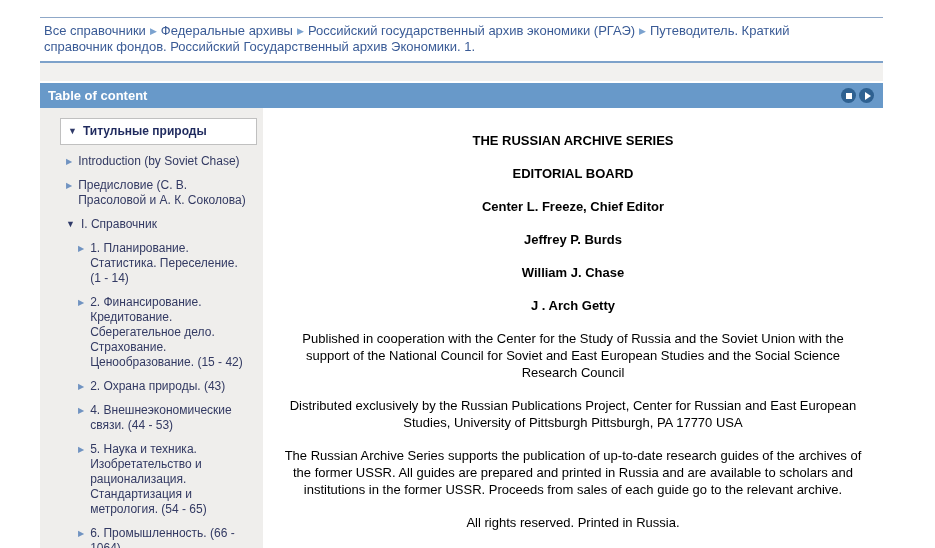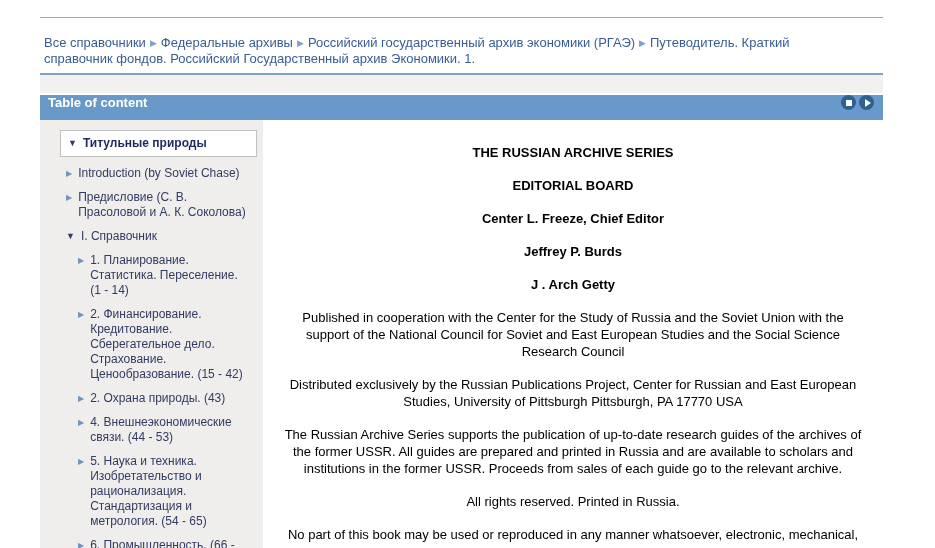--- a/index.html
+++ b/index.html
@@ -7,36 +7,36 @@
     width: 935px; height: 548px; overflow: hidden;
     background: #ffffff;
     font-family: "Liberation Sans", "DejaVu Sans", sans-serif;
   }
   .page { margin: 17px 0 0 40px; width: 843px; }
 
   
   .breadcrumb {
     border-top: 1px solid #8FA8C8;
     border-bottom: 2px solid #7EA2CA;
-    padding: 17px 24px 6px 4px;
+    padding: 5px 24px 6px 4px;
     font-size: 13px; line-height: 16px; color: #3A5B96;
   }
   .breadcrumb a { color: #3A5B96; text-decoration: none; cursor: pointer; }
   .breadcrumb .sep {
     color: #7BA2CF; font-size: 9px; padding: 0 4px;
     vertical-align: 1px;
   }
 
   .gray-strip { height: 18px; background: #F2F1EF; }
 
   
   .panel-bar {
     margin-top: 2px;
     height: 25px; background: #6899C9;
-    display: flex; 
+    display: flex; align-items: center;
     padding: 0 9px 0 8px;
   }
   .panel-title { color: #ffffff; font-weight: bold; font-size: 13px; }
   .panel-buttons { margin-left: auto; display: flex; gap: 3px; }
   .circle-btn {
     width: 15px; height: 15px; border-radius: 50%;
     background: #2E6191; display: flex; align-items: center; justify-content: center;
     cursor: pointer;
   }
   .icon-square { width: 6px; height: 6px; background: #ffffff; }
@@ -155,20 +155,21 @@
         <span class="lbl">6. Промышленность. (66 - 1064)</span>
       </div>
 
     </div>
 
     <div class="content">
       <p class="b">THE RUSSIAN ARCHIVE SERIES</p>
       <p class="b">EDITORIAL BOARD</p>
       <p class="b">Center L. Freeze, Chief Editor</p>
       <p class="b">Jeffrey P. Burds</p>
+      <p class="b">William J. Chase</p>
       <p class="b">J . Arch Getty</p>
       <p>Published in cooperation with the Center for the Study of Russia and the Soviet Union with the support of the National Council for Soviet and East European Studies and the Social Science Research Council</p>
       <p>Distributed exclusively by the Russian Publications Project, Center for Russian and East European Studies, University of Pittsburgh Pittsburgh, PA 17770 USA</p>
       <p>The Russian Archive Series supports the publication of up-to-date research guides of the archives of the former USSR. All guides are prepared and printed in Russia and are available to scholars and institutions in the former USSR. Proceeds from sales of each guide go to the relevant archive.</p>
       <p>All rights reserved. Printed in Russia.</p>
       <p>No part of this book may be used or reproduced in any manner whatsoever, electronic, mechanical,</p>
     </div>
 
   </div>
 </div>

